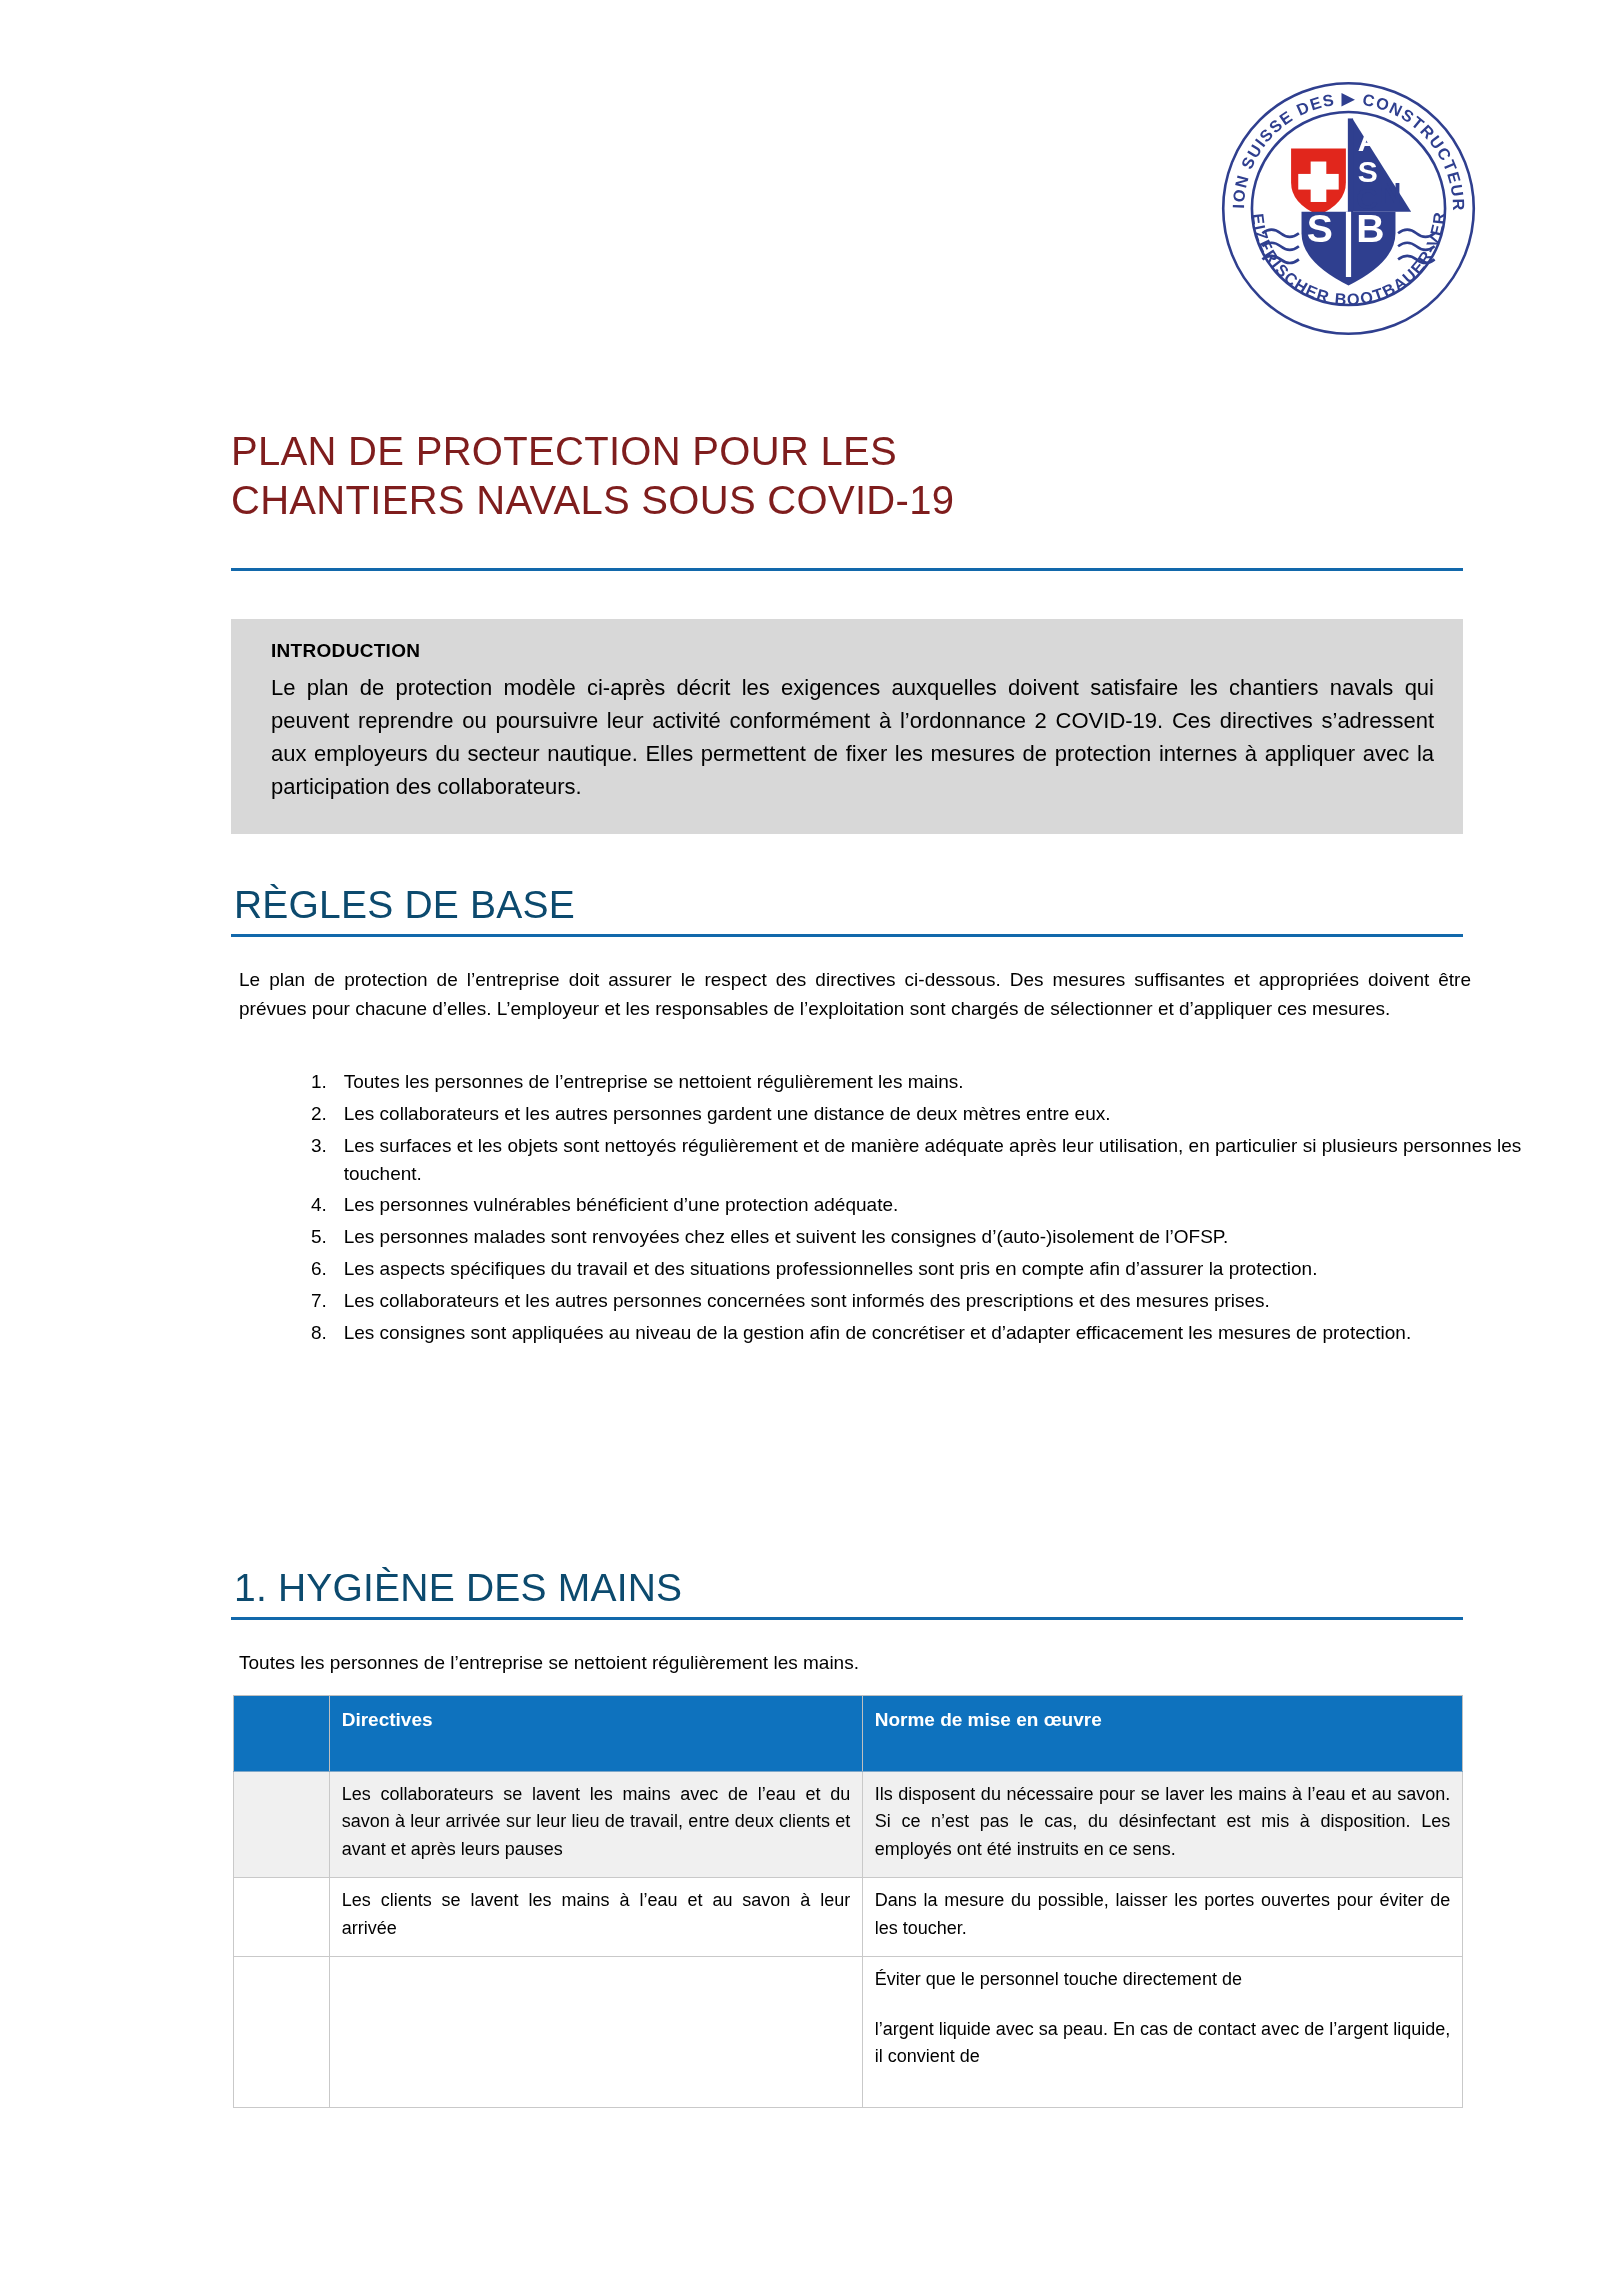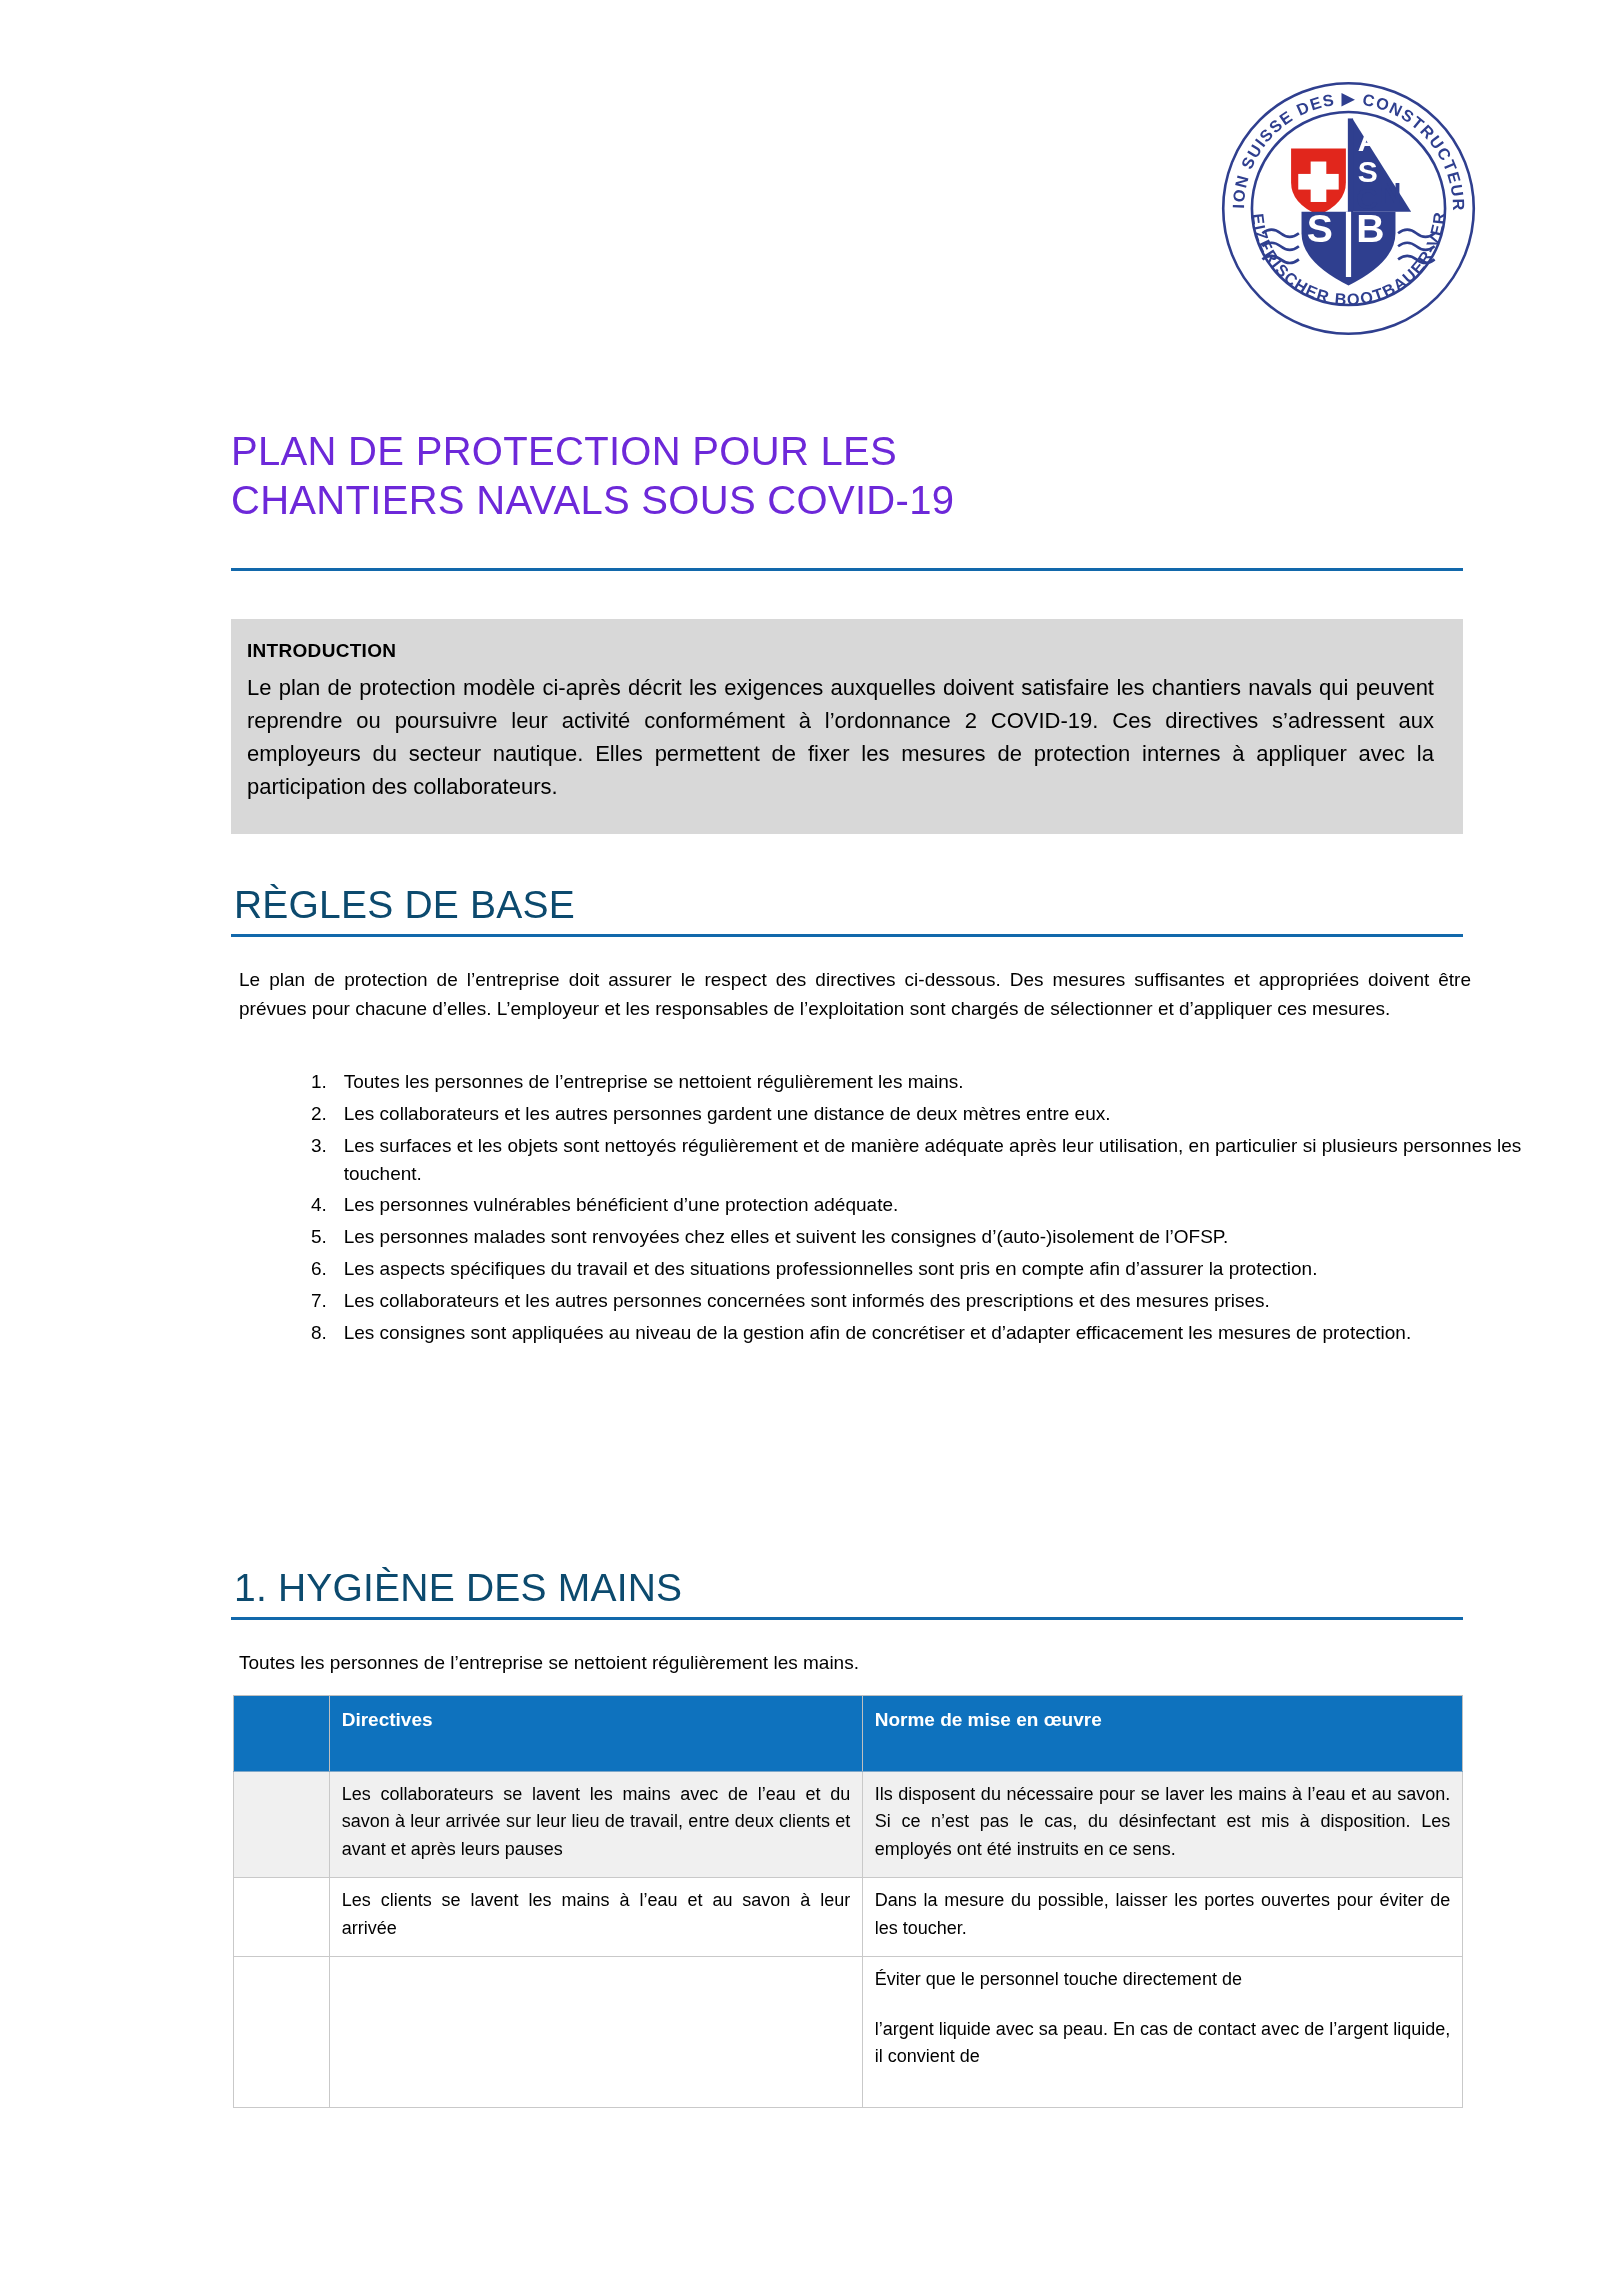--- a/index.html
+++ b/index.html
@@ -33,42 +33,42 @@
 
   
   .doc-title {
     position: absolute;
     left: 231px;
     top: 427px;
     width: 1232px;
     font-size: 40px;
     line-height: 1.22;
     font-weight: 400;
-    color: #6d28d9;
+    color: #7f1d1d;
     letter-spacing: 0.3px;
   }
   .title-rule {
     position: absolute;
     left: 231px;
     top: 568px;
     width: 1232px;
     height: 3.3px;
     background: #1268AB;
   }
 
   
   .intro-box {
     position: absolute;
     left: 231px;
     top: 619px;
     width: 1232px;
     height: 215px;
     background: #d8d8d8;
     box-sizing: border-box;
-    padding: 21px 29px 0 16px;
+    padding: 21px 29px 0 40px;
   }
   .intro-head {
     font-size: 19px;
     font-weight: bold;
     letter-spacing: 0.3px;
     margin: 0 0 9px 0;
   }
   .intro-body {
     font-size: 22px;
     line-height: 1.50;

